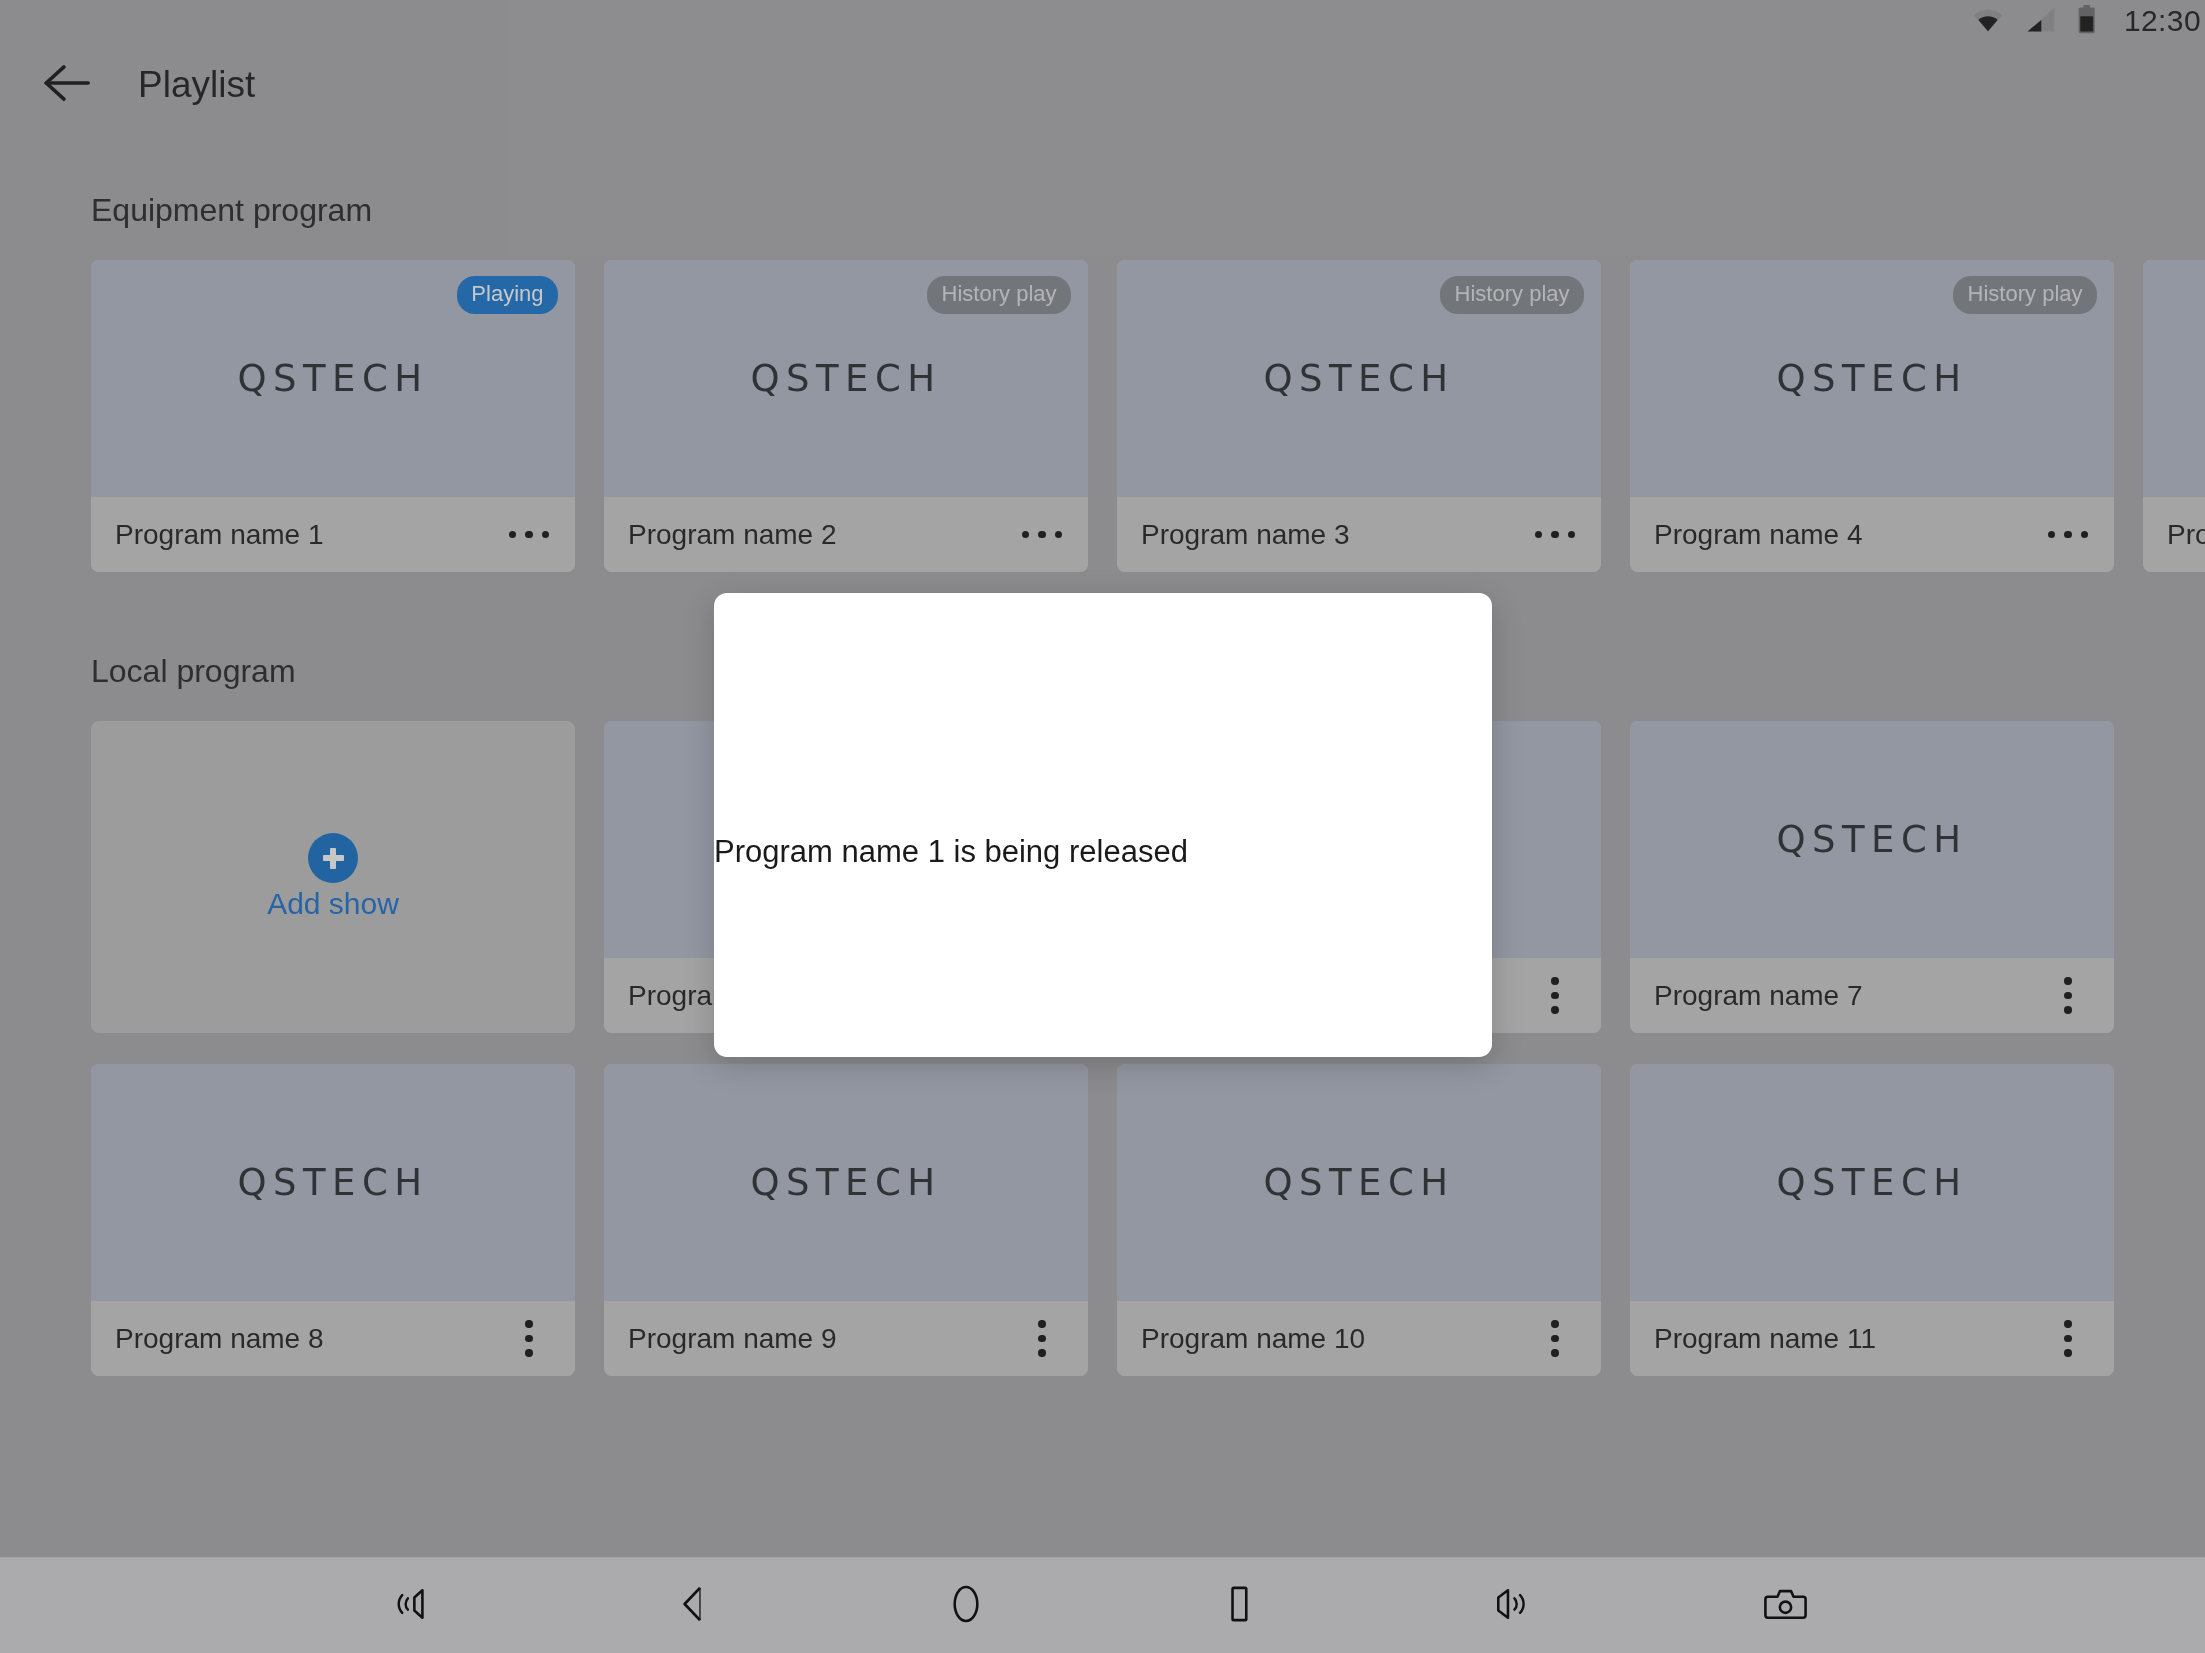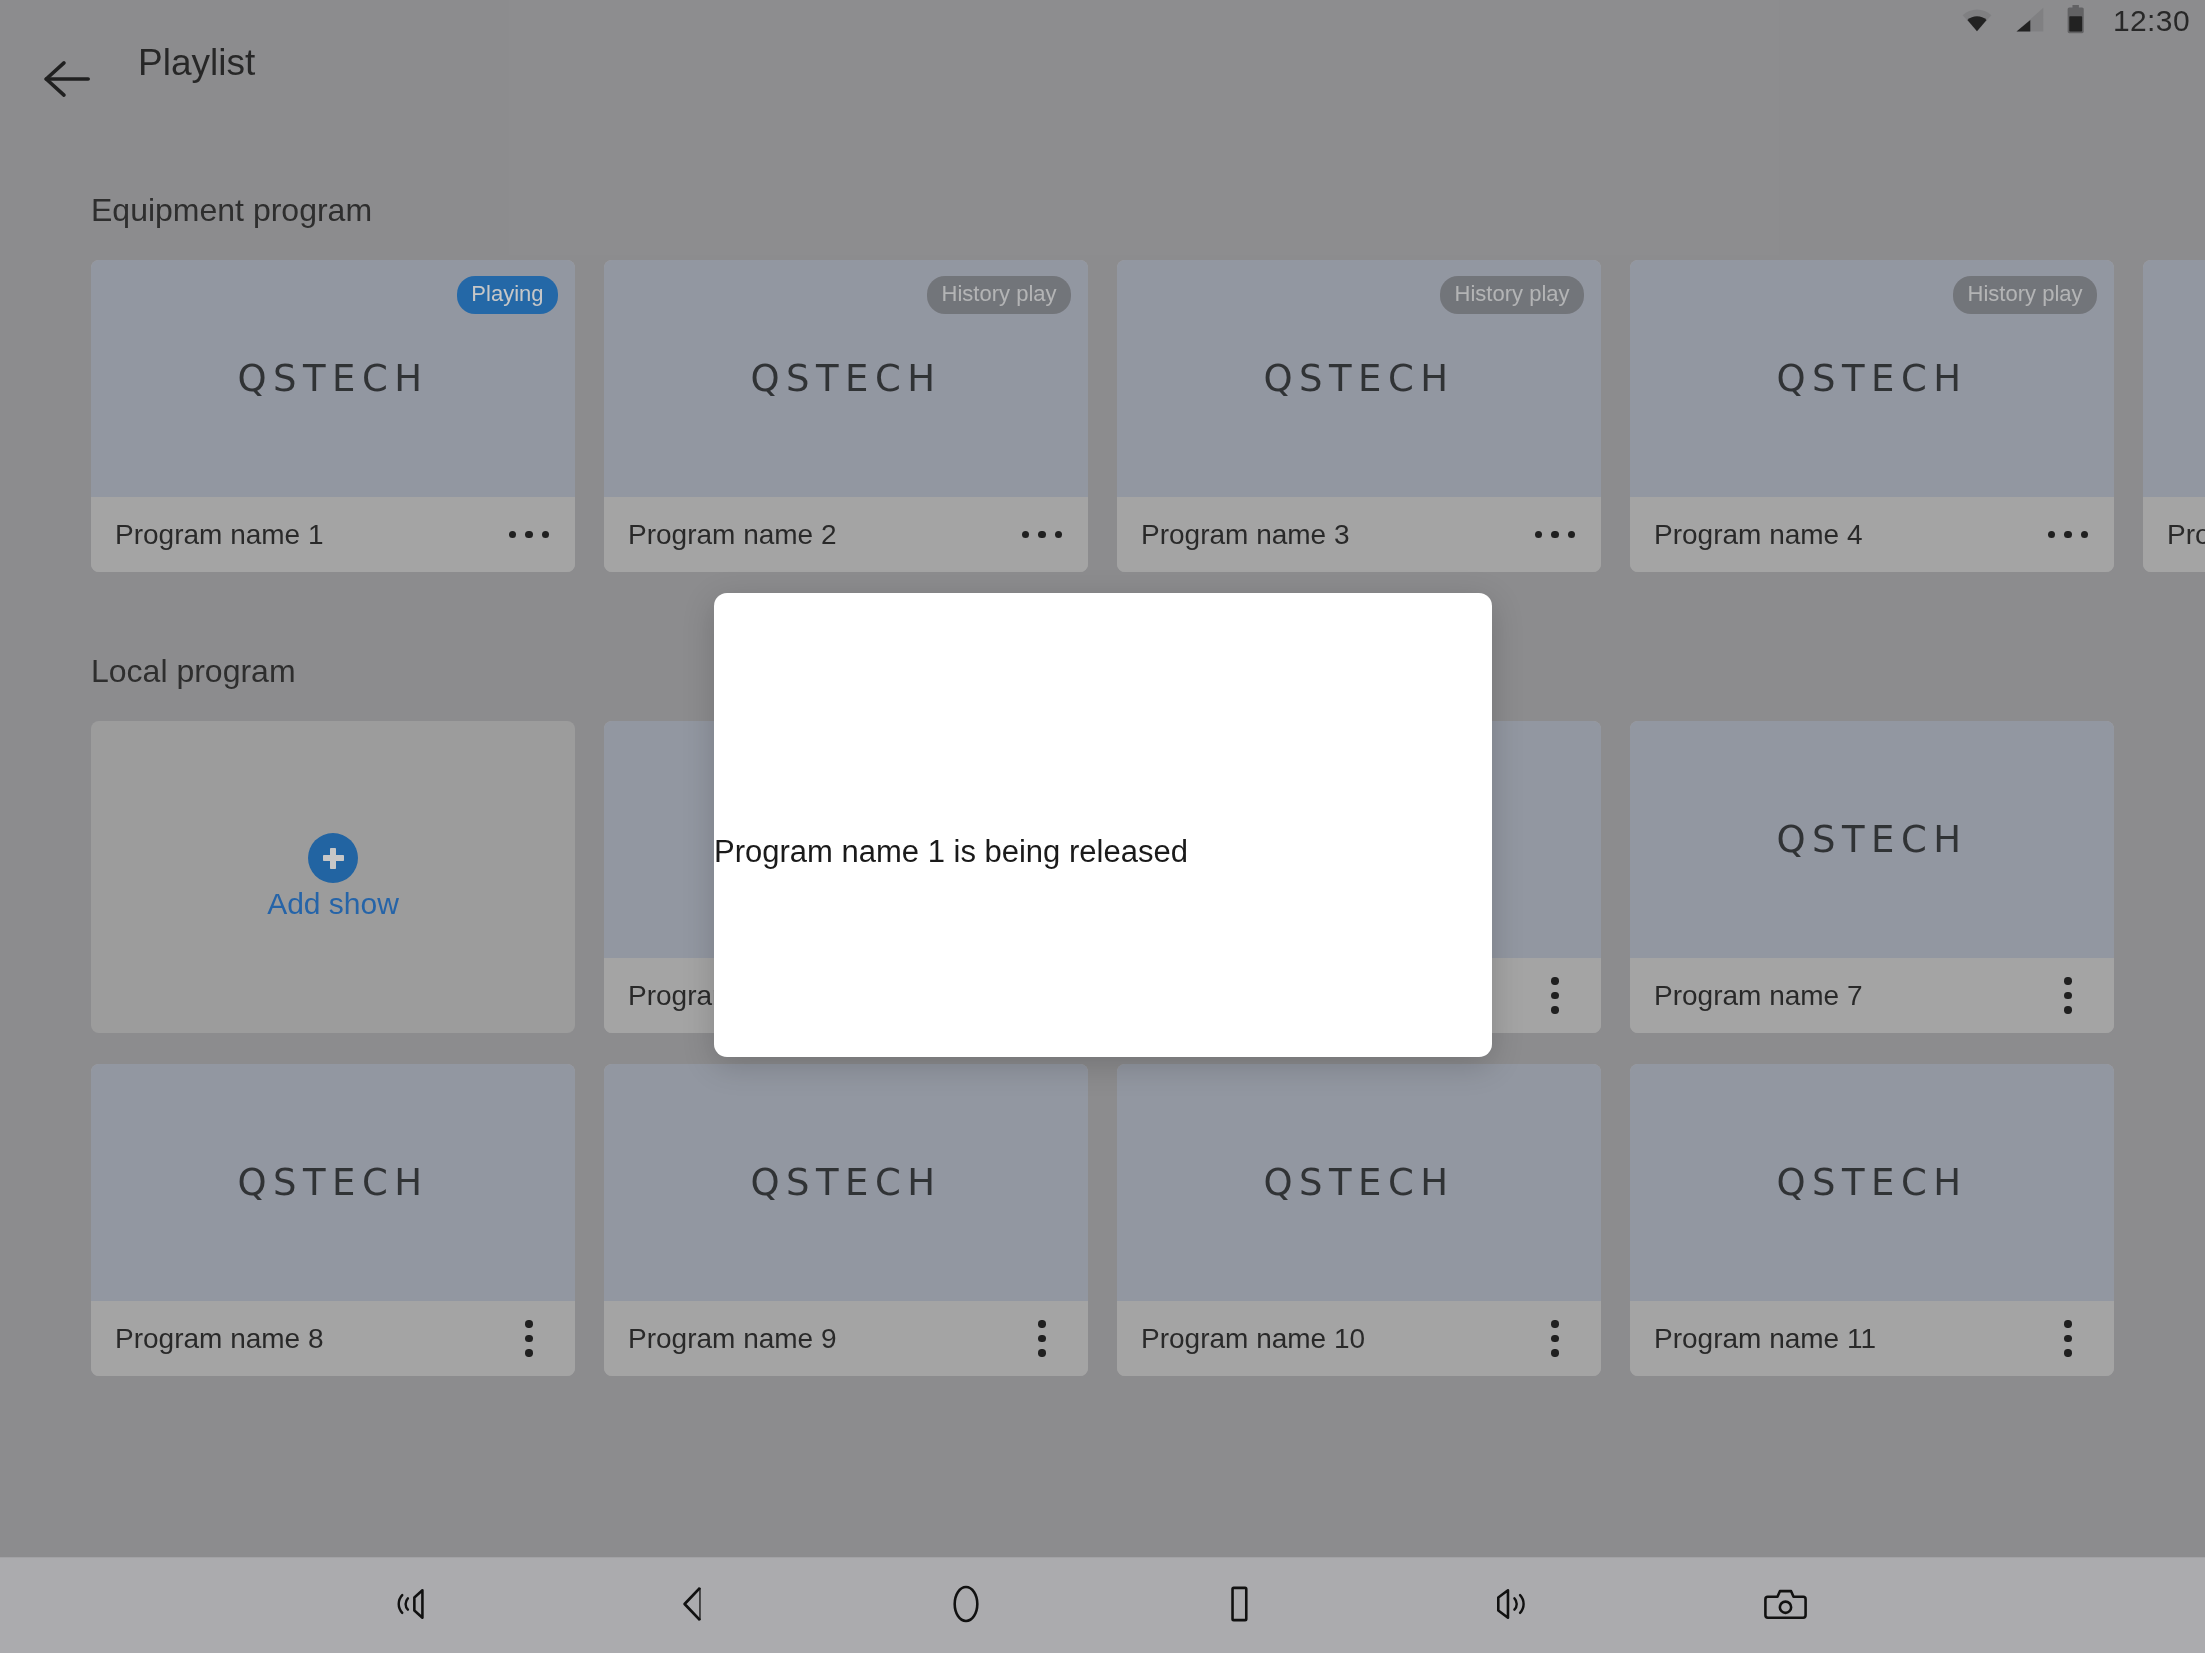--- a/index.html
+++ b/index.html
@@ -18,39 +18,39 @@
 
   
   .status-bar {
     position: absolute;
     top: 0; left: 0;
     width: 2205px;
     height: 42px;
     display: flex;
     align-items: center;
     justify-content: flex-end;
-    padding-right: 15px;
+    padding-right: 4px;
     gap: 21px;
   }
   .status-icon { display: block; }
   .status-clock {
     font-size: 30px;
     color: #1b1b1b;
     letter-spacing: 0.4px;
     margin-left: 6.5px;
   }
 
   
   .app-bar {
     position: absolute;
     top: 42px; left: 0;
     width: 2205px;
     height: 85px;
     display: flex;
-    align-items: flex-start;
+    align-items: center;
   }
   .back-btn {
     width: 77px; height: 77px;
     margin-left: 29px;
     display: flex; align-items: center; justify-content: center;
     cursor: pointer;
     background: none; border: none;
   }
   .app-title {
     font-size: 37px;

